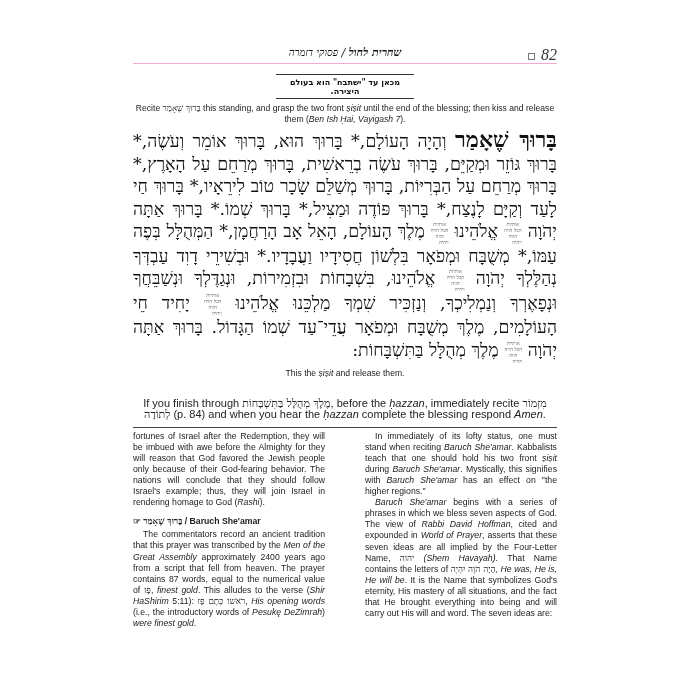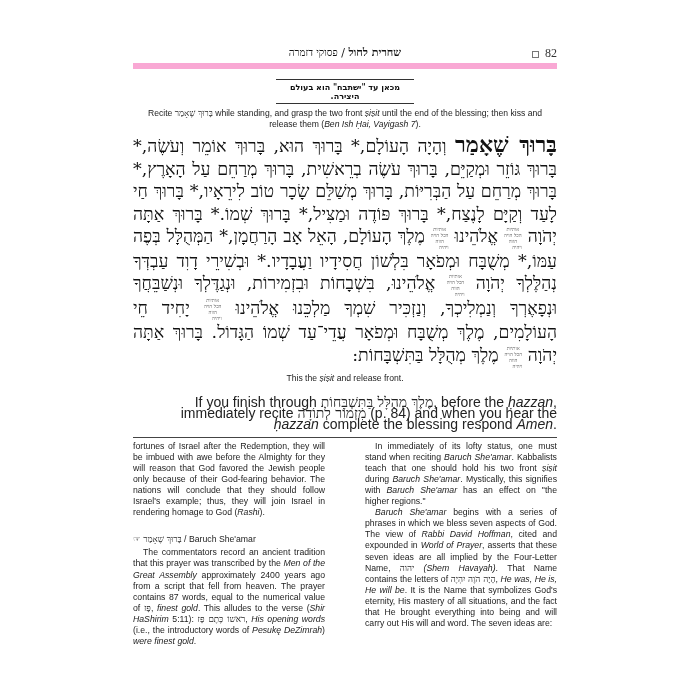--- a/index.html
+++ b/index.html
@@ -1,58 +1,58 @@
 <!DOCTYPE html>
 <html><head>
 <meta charset="utf-8">
 <style>
   html, body { margin:0; padding:0; background:#ffffff; }
   body { width:690px; height:690px; position:relative; overflow:hidden; font-family:"Liberation Serif", serif; color:#111; }
   .page { position:absolute; left:133px; top:45px; width:424px; }
-  .running-head { position:relative; height:18px; border-bottom:6px solid #f9a8d4; direction:rtl; }
+  .running-head { position:relative; height:18px; border-bottom:1px solid #f9a8d4; direction:rtl;font-style:italic; }
   .running-head .title { position:absolute; left:0; right:0; top:1px; text-align:center; font-family:"DejaVu Serif", serif; font-size:11px; font-weight:bold; }
   .running-head .sep { font-weight:normal; }
   .running-head .sub { font-weight:normal; font-size:10px; }
-  .running-head .pagenum { position:absolute; right:0; top:1px; direction:ltr; font-size:12px; color:#333; }
+  .running-head .pagenum { position:absolute; right:0; top:1px; direction:ltr; font-size:16px; color:#333; }
   .running-head .square { display:inline-block; width:5px; height:5px; border:1px solid #777; margin-right:6px; vertical-align:middle; }
   .rubric-box { margin:10px auto 0; width:138px; border-top:1px solid #333; border-bottom:1px solid #333; text-align:center; direction:rtl; font-family:"DejaVu Sans", sans-serif; font-size:8px; font-weight:bold; padding:3px 0 2px; }
   .instruction { font-family:"Liberation Sans", sans-serif; font-size:8.6px; line-height:11px; text-align:center; margin-top:4px; color:#222; }
   .instruction i { font-style:italic; }
   .hebrew { direction:rtl; text-align:justify; text-align-last:right; font-family:"DejaVu Serif", serif; font-size:17.5px; line-height:22.6px; margin-top:3px; color:#111; }
   .hebrew .opening { font-weight:bold; font-size:22px; }
   .hebrew .divname { font-size:5px; line-height:6px; color:#555; vertical-align:middle; display:inline-block; text-align:center; width:18px; }
   .kiss { font-family:"Liberation Sans", sans-serif; font-size:8.6px; text-align:center; margin-top:4px; color:#222; }
-  .note2 { font-family:"Liberation Sans", sans-serif; font-size:14px; line-height:11px; text-align:right; margin-top:14px; color:#222; }
+  .note2 { font-family:"Liberation Sans", sans-serif; font-size:11px; line-height:11px; text-align:center; margin-top:20px; color:#222; }
   .divider { margin-top:7px; border-top:1px solid #444; }
   .commentary { display:flex; justify-content:space-between; margin-top:3px;gap:40px; }
   .col { width:205px; font-family:"Liberation Sans", sans-serif; font-size:8.7px; line-height:11.1px; text-align:justify; color:#222; }
   .col p { margin:0; }
   .col .indent { text-indent:10px; }
-  .col .heading { font-weight:normal; margin:16px 0 2px; }
+  .col .heading { font-weight:bold; margin:8px 0 2px; }
   .col i { font-style:italic; }
   .heb-inline { font-family:"DejaVu Serif", serif; direction:rtl; unicode-bidi:embed; }
 </style>
 </head>
 <body>
 
 <div class="page">
 
   <div class="running-head">
     <div class="title">
       <span>שחרית לחול</span><span class="sep"> / </span><span class="sub">פסוקי דזמרה</span>
     </div>
     <div class="pagenum">
       <span class="square"></span><span>82</span>
     </div>
   </div>
 
   <div class="rubric-box">מכאן עד "ישתבח" הוא בעולם היצירה.</div>
 
   <div class="instruction">
-    <span>Recite </span><span class="heb-inline">בָּרוּךְ שֶׁאָמַר</span><span> while standing, and grasp the two front </span><i>ṣiṣit</i><span> until the end of the blessing; then kiss and release them (</span><i>Ben Ish Ḥai, Vayigash 7</i><span>).</span>
+    <span>Recite </span><span class="heb-inline">בָּרוּךְ שֶׁאָמַר</span><span> this standing, and grasp the two front </span><i>ṣiṣit</i><span> until the end of the blessing; then kiss and release them (</span><i>Ben Ish Ḥai, Vayigash 7</i><span>).</span>
   </div>
 
   <div class="hebrew">
     <span class="opening">בָּרוּךְ שֶׁאָמַר</span>
     <span>וְהָיָה הָעוֹלָם,* בָּרוּךְ הוּא, בָּרוּךְ</span>
     <span>אוֹמֵר וְעֹשֶׂה,* בָּרוּךְ גּוֹזֵר וּמְקַיֵּם,</span>
     <span>בָּרוּךְ עֹשֶׂה בְרֵאשִׁית, בָּרוּךְ מְרַחֵם עַל הָאָרֶץ,* בָּרוּךְ</span>
     <span>מְרַחֵם עַל הַבְּרִיּוֹת, בָּרוּךְ מְשַׁלֵּם שָׂכָר טוֹב לִירֵאָיו,*</span>
     <span>בָּרוּךְ חַי לָעַד וְקַיָּם לָנֶצַח,* בָּרוּךְ פּוֹדֶה וּמַצִּיל,* בָּרוּךְ</span>
     <span>שְׁמוֹ.* בָּרוּךְ אַתָּה יְהֹוָה</span>
@@ -69,21 +69,21 @@
     <span>אֱלֹהֵינוּ</span>
     <span class="divname">אותיות הכל הויה הווה ויהיה</span>
     <span>יָחִיד חֵי הָעוֹלָמִים, מֶלֶךְ מְשֻׁבָּח וּמְפֹאָר</span>
     <span>עֲדֵי־עַד שְׁמוֹ הַגָּדוֹל. בָּרוּךְ אַתָּה יְהֹוָה</span>
     <span class="divname">אותיות הכל הויה הווה ויהיה</span>
     <span>מֶלֶךְ</span>
     <span>מְהֻלָּל בַּתִּשְׁבָּחוֹת:</span>
   </div>
 
   <div class="kiss">
-    <span>This the </span><i>ṣiṣit</i><span> and release front.</span>
+    <span>This the </span><i>ṣiṣit</i><span> and release them.</span>
   </div>
 
   <div class="note2">
     <span>If you finish through </span><span class="heb-inline">מֶלֶךְ מְהֻלָּל בַּתִּשְׁבָּחוֹת</span><span>, before the </span><i>ḥazzan</i><span>, immediately recite </span><span class="heb-inline">מִזְמוֹר לְתוֹדָה</span><span> (p. 84) and when you hear the </span><i>ḥazzan</i><span> complete the blessing respond </span><i>Amen</i><span>.</span>
   </div>
 
   <div class="divider"></div>
 
   <div class="commentary">
     <div class="col">

